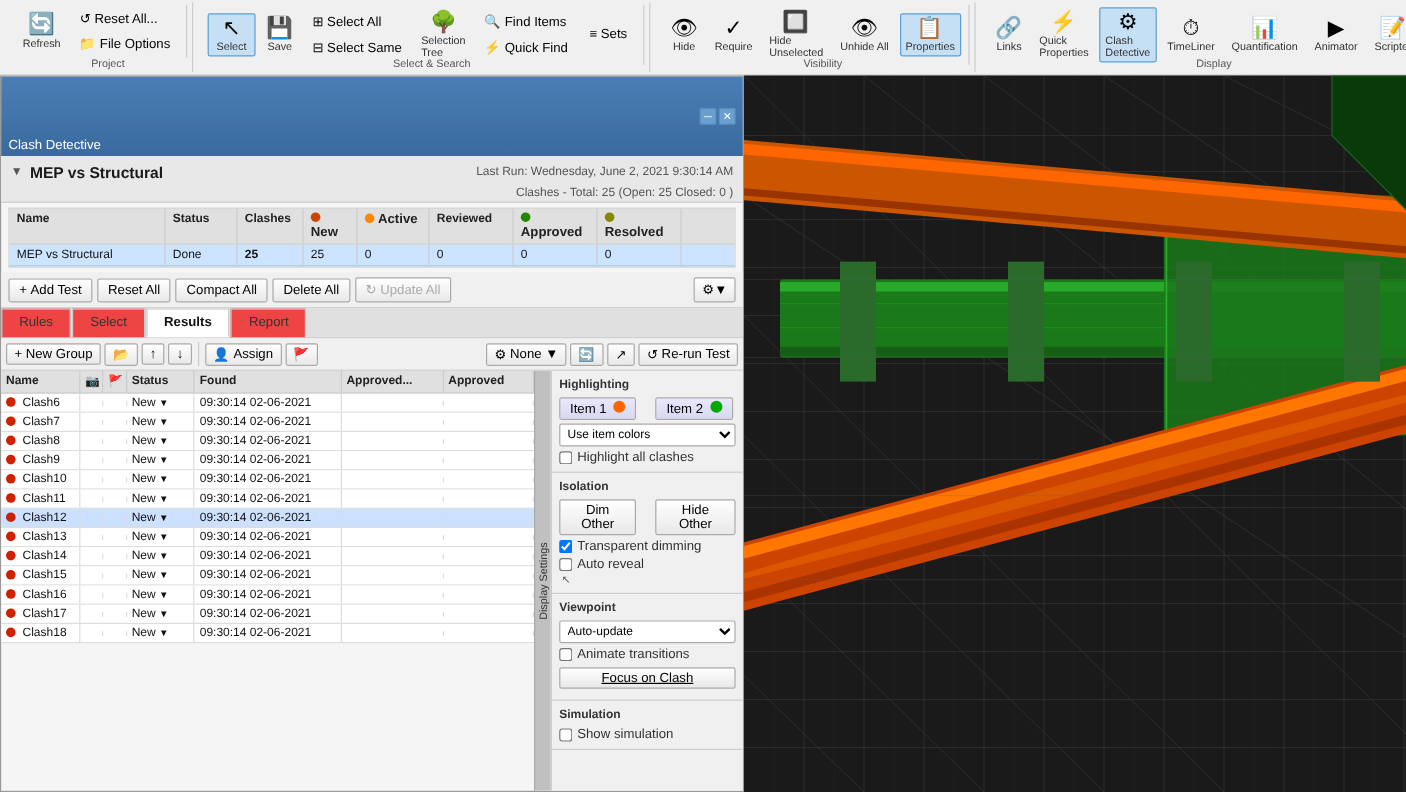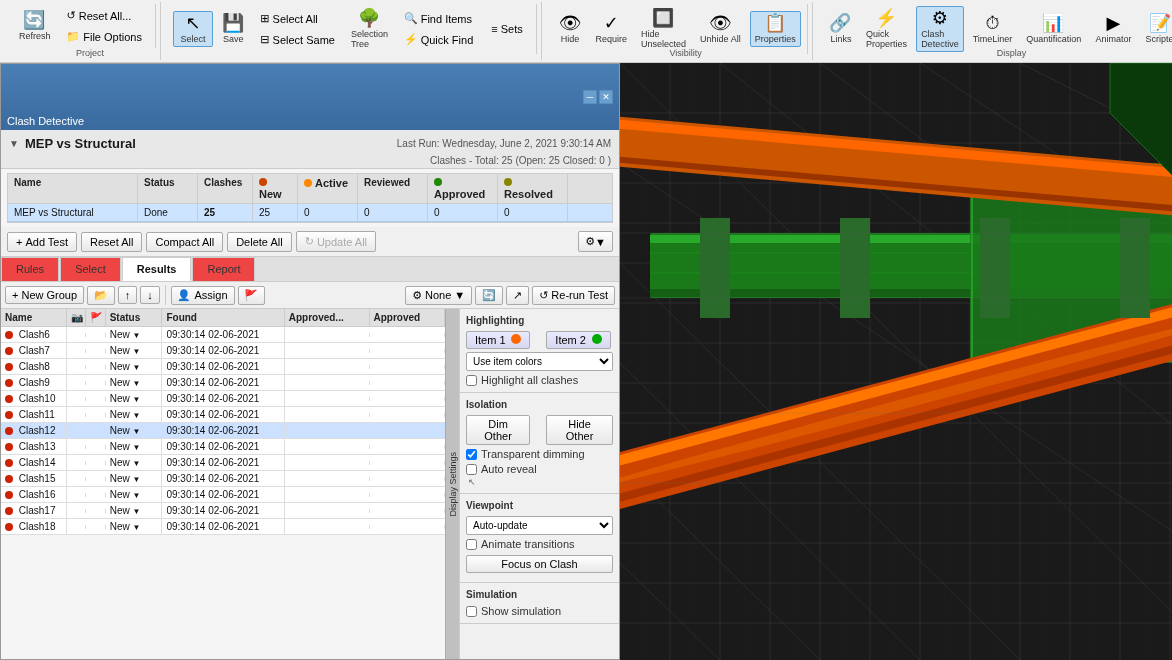--- a/index.html
+++ b/index.html
@@ -419,20 +419,21 @@
         <div class="toolbar-btn-small">
           <span>⚡</span>
           <span>Quick Find</span>
         </div>
       </div>
       <div class="toolbar-btn-small">
         <span>≡</span>
         <span>Sets</span>
       </div>
     </div>
+    <span class="toolbar-group-label">Select &amp; Search</span>
   </div>
 
   <div class="toolbar-group-wrap">
     <div class="toolbar-group">
       <div class="toolbar-btn">
         <span class="btn-icon">👁</span>
         <span class="btn-label">Hide</span>
       </div>
       <div class="toolbar-btn">
         <span class="btn-icon">✓</span>
@@ -891,21 +892,21 @@
           <div class="ds-row">
             <select class="ds-select">
               <option>Auto-update</option>
             </select>
           </div>
           <div class="ds-checkbox" style="margin-top:3px;">
             <input type="checkbox" style="">
             <span>Animate transitions</span>
           </div>
           <div class="ds-row" style="margin-top:5px;">
-            <button class="ds-btn" style="width:100%;text-align:center;">
+            <button class="ds-btn" style="width:100%;text-align:center;text-decoration:underline;">
               <span>Focus on Clash</span>
             </button>
           </div>
         </div>
 
         <div class="ds-section">
           <div class="ds-section-title">Simulation</div>
           <div class="ds-checkbox">
             <input type="checkbox" style="">
             <span>Show simulation</span>

